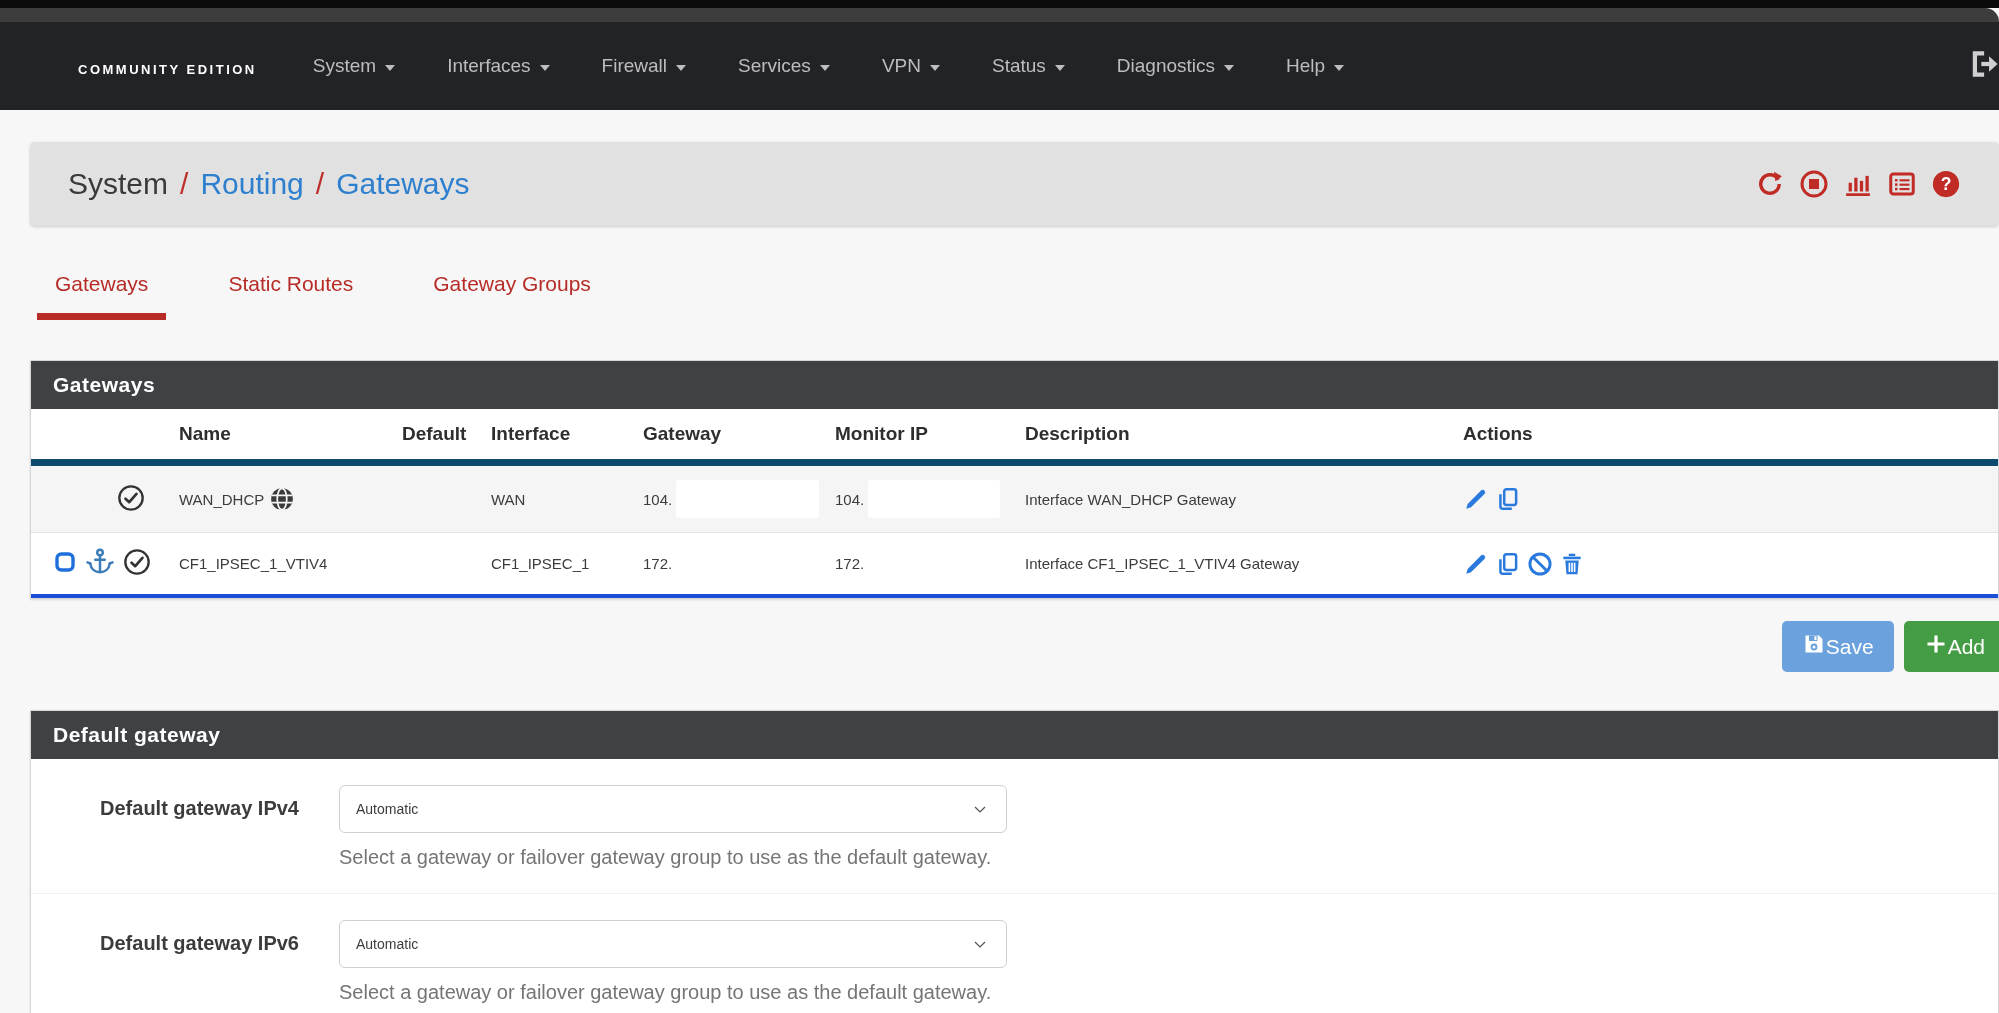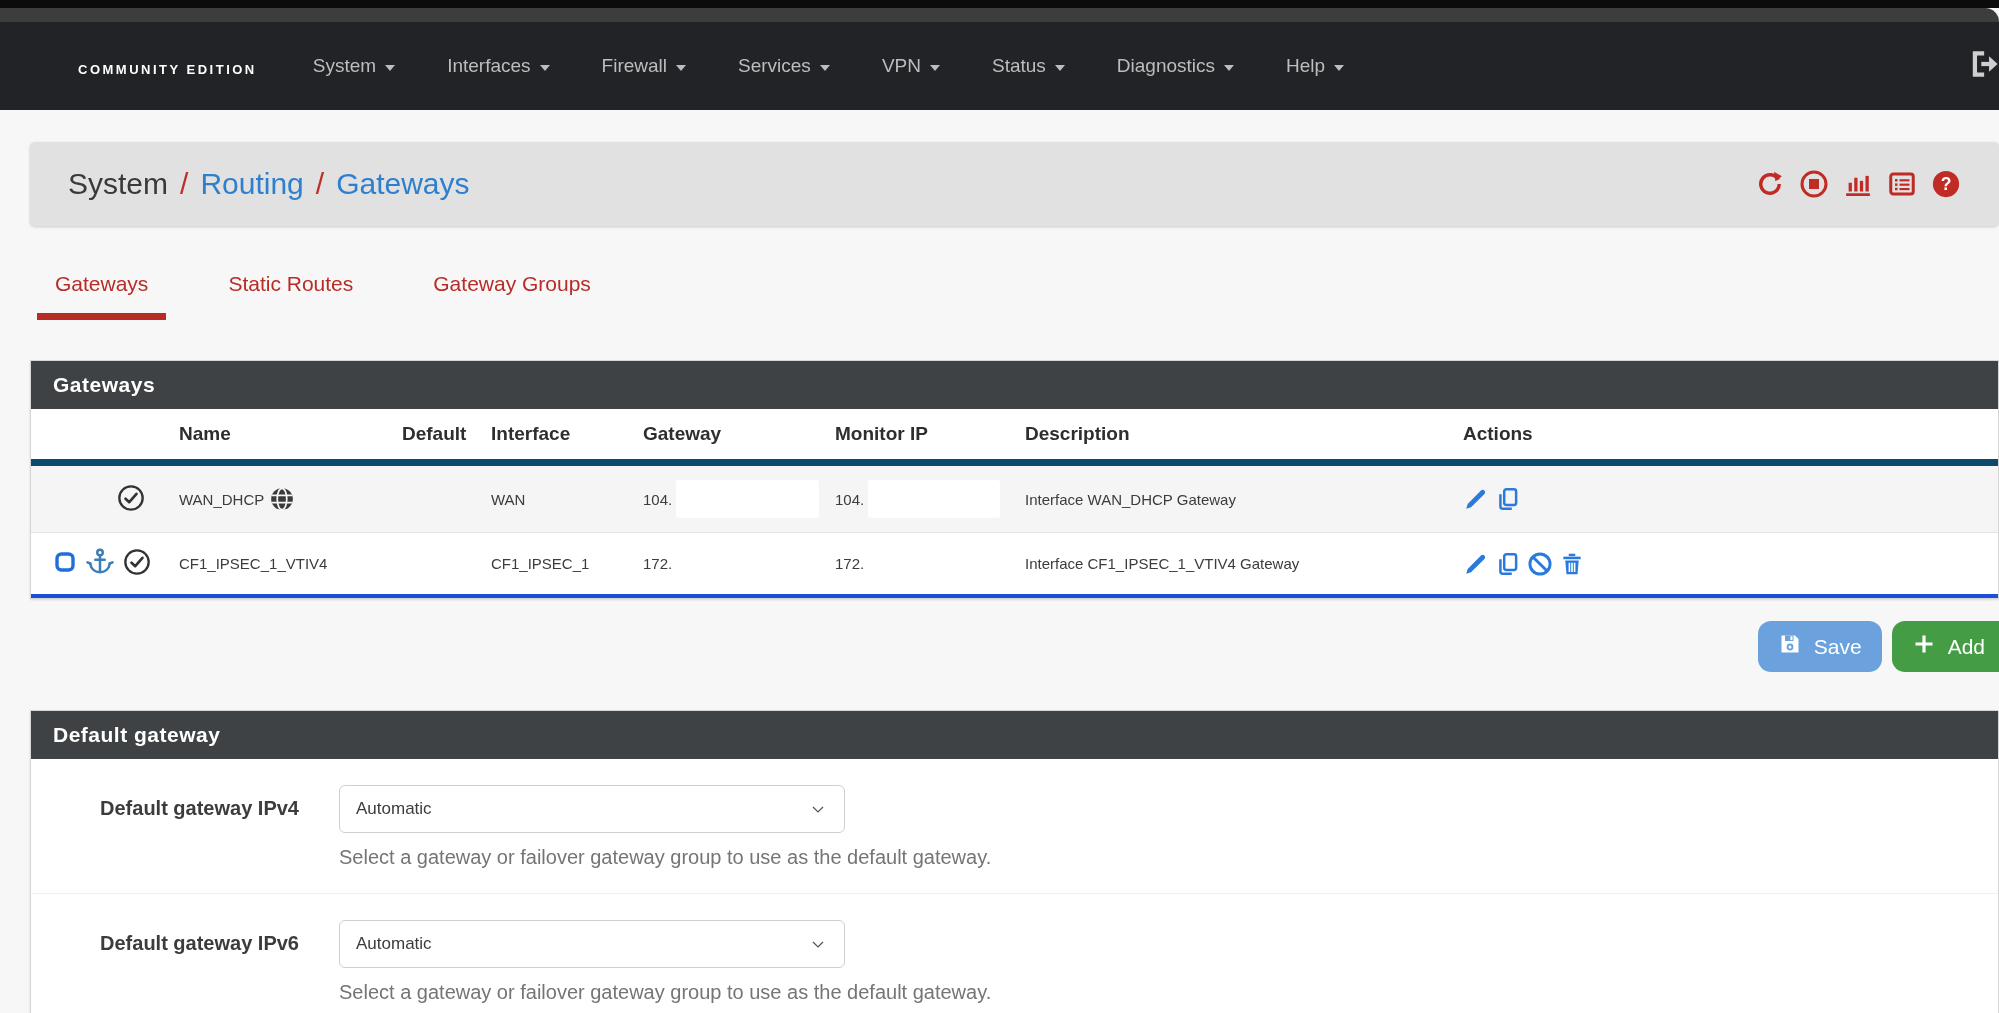--- a/index.html
+++ b/index.html
@@ -56,32 +56,32 @@
   .row-b .gw-cell { background:#fff; border-bottom:4px solid #1d4ed8; }
   .cell-icons { gap:8px; padding-left:22px; }
   .name-globe { margin-left:5px; display:inline-flex; }
   .redact { display:inline-block; width:148px; height:38px; background:#fff; border-radius:3px; margin-left:4px; }
   .actions-cell { gap:6px; padding-left:34px; }
   .act-icon { width:26px; height:26px; cursor:pointer; display:inline-flex; }
 
   
   .btn-row { display:flex; justify-content:flex-end; align-items:center; gap:10px;
     margin:22px 0 0 30px; padding-right:0; }
-  .btn { display:inline-flex; align-items:center; gap:12px; font-size:21px; color:#fff;
-    border:none; border-radius:13px; padding:11px 20px; cursor:pointer; }
+  .btn { display:inline-flex; align-items:center; font-size:21px; color:#fff;
+    border:none; border-radius:5px; padding:11px 20px; cursor:pointer; }
   .btn-save { background:#6ba1dc; }
   .btn-add { background:#449d44; margin-right:-16px; padding-right:30px; }
 
   
   .form-row { display:flex; padding:26px 0 24px 0; }
   .form-row + .form-row { border-top:1px solid #f0f0f0; }
   .form-label { width:268px; text-align:right; font-weight:bold; font-size:20px; padding-top:12px; }
   .form-field { margin-left:40px; }
-  .select { width:506px; height:48px; background:#fff; border:1px solid #cfcfcf; border-radius:6px;
-    display:flex; align-items:center; font-size:17px; color:#3c3c3c; padding:0 16px; cursor:pointer; }
+  .select { width:668px; height:48px; background:#fff; border:1px solid #cfcfcf; border-radius:6px;
+    display:flex; align-items:center; font-size:14px; color:#3c3c3c; padding:0 16px; cursor:pointer; }
   .select .chev { margin-left:auto; display:inline-flex; }
   .help-text { color:#757575; font-size:20px; margin-top:13px; }
 </style>
 </head>
 <body>
 
 <div class="strip1"></div>
 <div class="strip2"></div>
 
 <div class="navbar">

